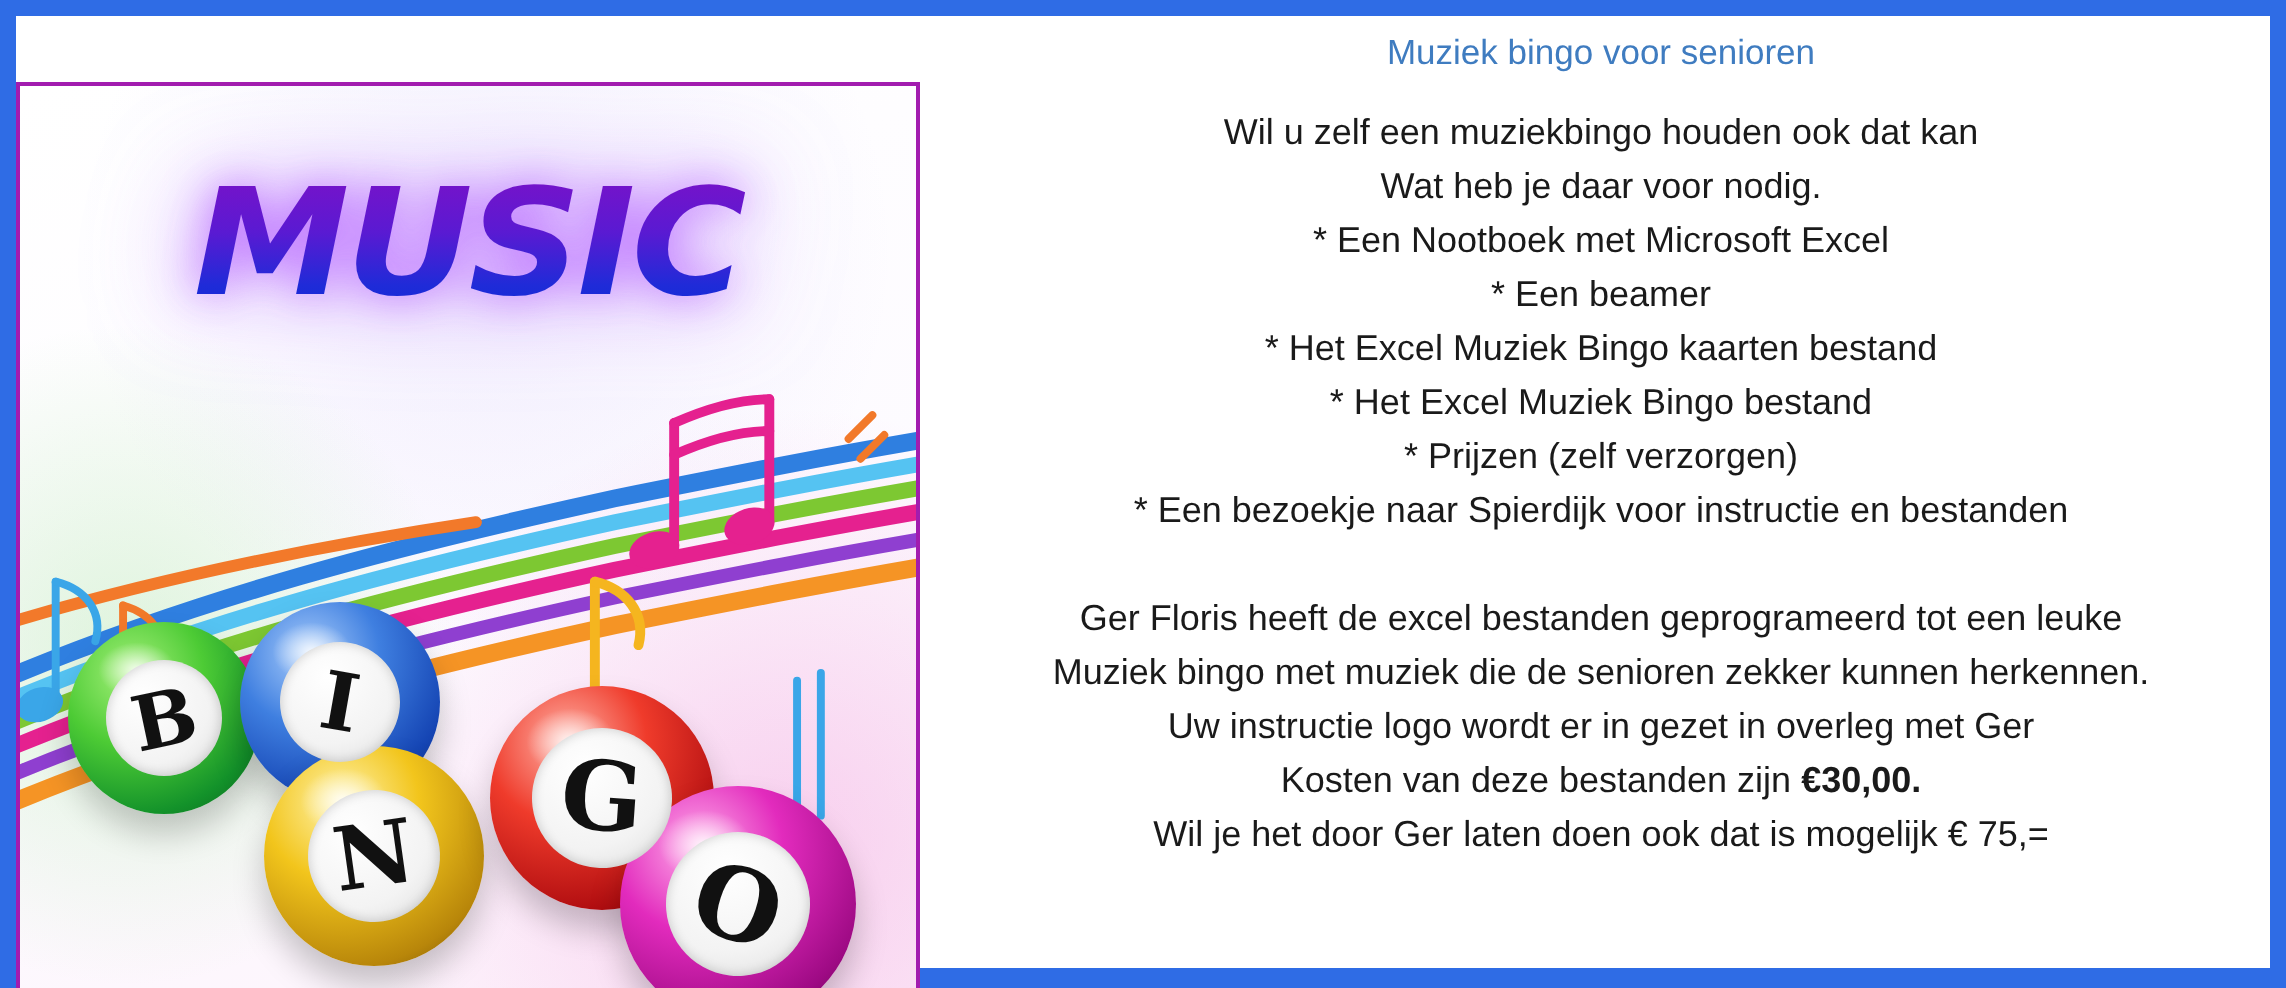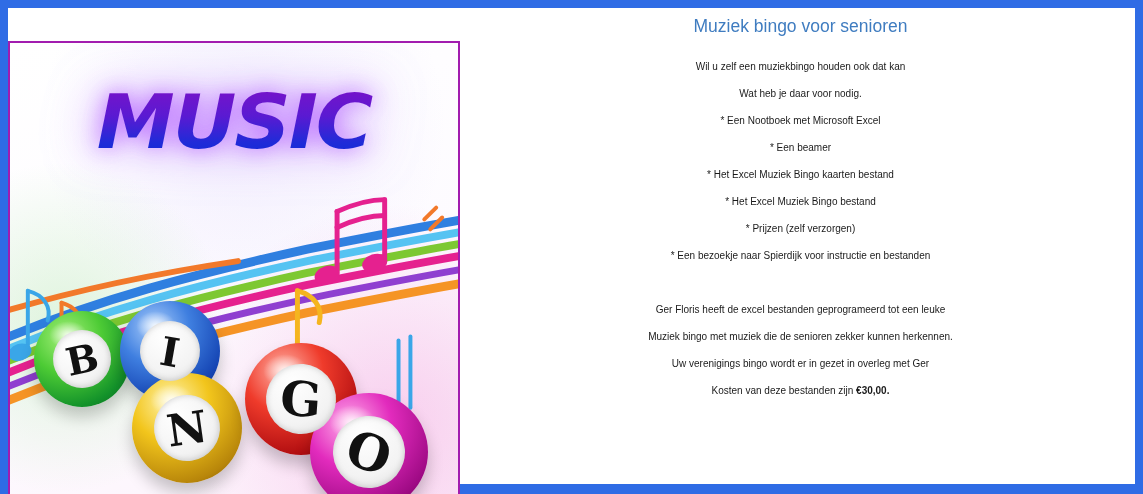--- a/index.html
+++ b/index.html
@@ -157,21 +157,21 @@
     color: #3f7cc0;
     font-size: 17.5px;
     font-weight: normal;
     line-height: 22px;
     margin-bottom: 16px;
     white-space: nowrap;
   }
 
   .body-line {
     color: #1a1a1a;
-    font-size: 10px;
+    font-size: 18px;
     line-height: 27px;
     white-space: nowrap;
   }
   .body-line.spacer { height: 27px; }
   .body-line b, .body-line strong { font-weight: bold; }
   .strong-line { font-weight: bold; }
 </style>
 </head>
 <body>
 
@@ -264,21 +264,22 @@
       <div class="body-line">* Een beamer</div>
       <div class="body-line">* Het Excel Muziek Bingo kaarten bestand</div>
       <div class="body-line">* Het Excel Muziek Bingo bestand</div>
       <div class="body-line">* Prijzen (zelf verzorgen)</div>
       <div class="body-line">* Een bezoekje naar Spierdijk voor instructie en bestanden</div>
 
       <div class="body-line spacer"></div>
 
       <div class="body-line">Ger Floris heeft de excel bestanden geprogrameerd tot een leuke</div>
       <div class="body-line">Muziek bingo met muziek die de senioren zekker kunnen herkennen.</div>
-      <div class="body-line">Uw verenigings bingo wordt er in gezet in overleg met Ger</div>
+      <div class="body-line">Uw instructie logo wordt er in gezet in overleg met Ger</div>
 
       <div class="body-line"><span>Kosten van deze bestanden zijn </span><b>€30,00.</b></div>
 
 
+      <div class="body-line">Wil je het door Ger laten doen ook dat is mogelijk € 75,=</div>
     </div>
 
   </div>
 </div>
 
 </body></html>

